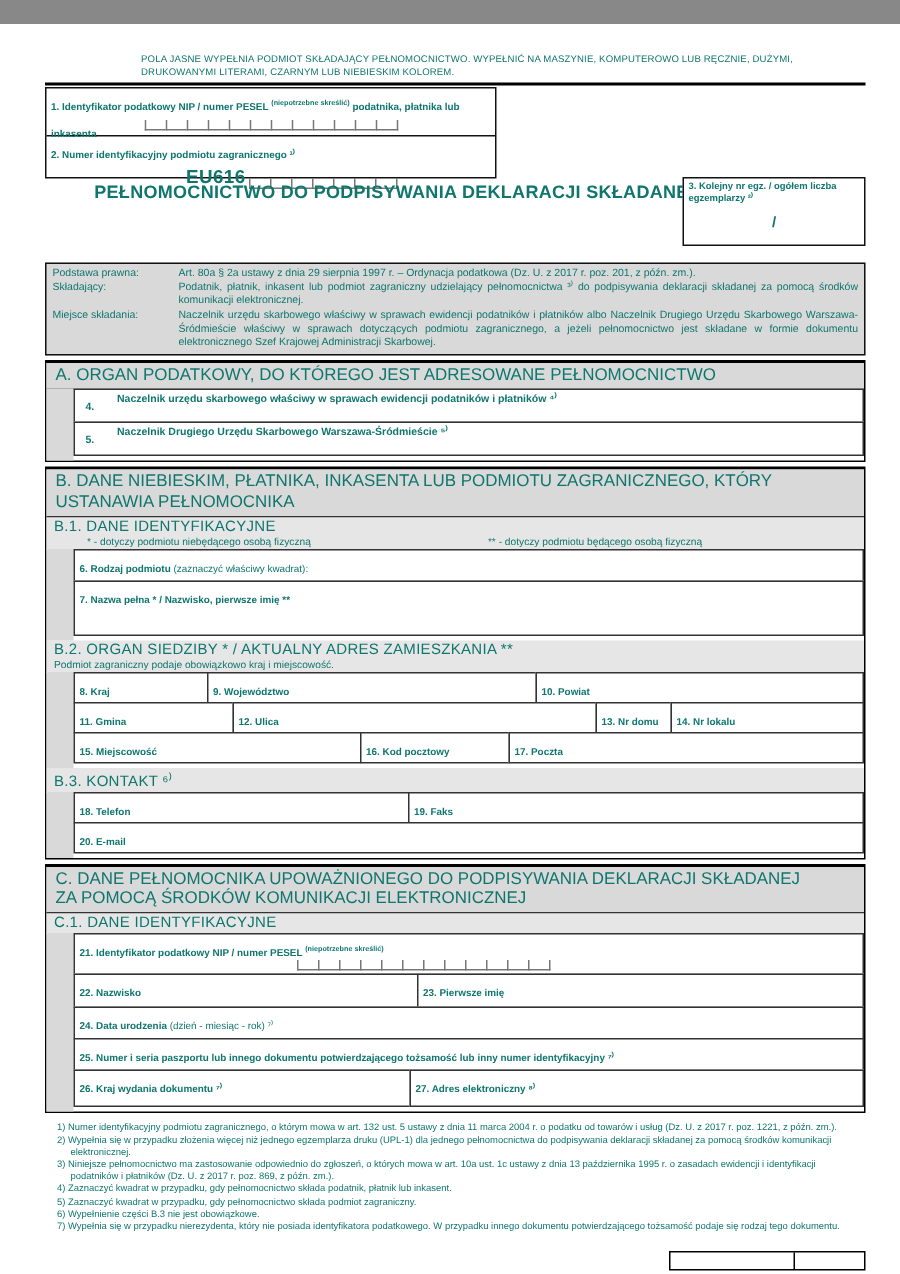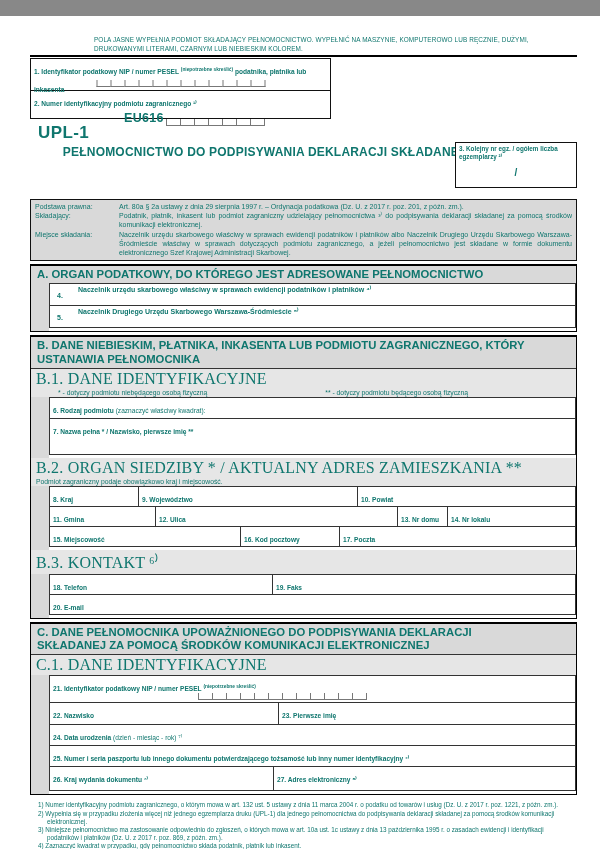--- a/index.html
+++ b/index.html
@@ -30,24 +30,24 @@
           padding:2px 3px; box-sizing:border-box; background:#fff; }
   .box3-label { font-size:6.3px; font-weight:bold; line-height:1.3; }
   .box3-value { text-align:center; font-size:10px; font-weight:bold; margin-top:5px; }
 
   .legal { border:1.3px solid #111; background:#d9d9d9; margin-top:4px; padding:2px 4px 3px; }
   .legal-row { display:flex; font-size:7px; line-height:1.3; }
   .legal-key { width:82px; flex:none; }
   .legal-val { flex:1; text-align:justify; padding-left:2px; }
 
   .section { border:1.3px solid #000; border-top-width:2.3px; margin-top:3px; background:#fff; }
-  .sec-head { background:#d9d9d9; font-weight:bold; font-size:11.3px; line-height:1.18; padding:2px 6px; border-bottom:1px solid #333; }
+  .sec-head { background:#d9d9d9; font-weight:normal; font-size:11.3px; line-height:1.18; padding:2px 6px; border-bottom:1px solid #333; }
   .sec-head .wrap { max-width:500px; display:block; }
   .sub-head { background:#e6e6e6; padding:1px 5px 2px; }
-  .sub-title { font-size:16px; letter-spacing:.2px;font-family:Liberation Serif, serif; }
+  .sub-title { font-size:10px; letter-spacing:.2px; }
   .sub-note { font-size:6.8px; margin-top:1px; }
   .b1-notes { font-size:6.8px; display:flex; margin-top:1px; }
   .b1-notes .n1 { margin-left:22px; }
   .b1-notes .n2 { margin-left:118px; }
 
   .rows { position:relative; padding:0 0 3px 18px; }
   .rows::before { content:""; position:absolute; left:0; top:0; bottom:0; width:18px; background:#d9d9d9; }
 
   .arow { position:relative; border:1px solid #333; background:#fff; margin-top:-1px; height:21px; }
   .arow .num { position:absolute; left:7px; top:8px; font-size:7px; font-weight:bold; }
@@ -117,21 +117,20 @@
                 <i></i>
                 <i></i>
                 <i></i>
                 <i></i>
               </span>
           </div>
         </div>
       </div>
     </div>
 
-    <div class="code-title">UPL-1</div>
 
     <div class="titles">
       <div class="t1">PEŁNOMOCNICTWO DO PODPISYWANIA DEKLARACJI SKŁADANEJ ZA POMOCĄ</div>
       <div class="box3">
         <div class="box3-label">3. Kolejny nr egz. / ogółem liczba egzemplarzy ²⁾</div>
         <div class="box3-value">/</div>
       </div>
     </div>
 
     <div class="legal">

